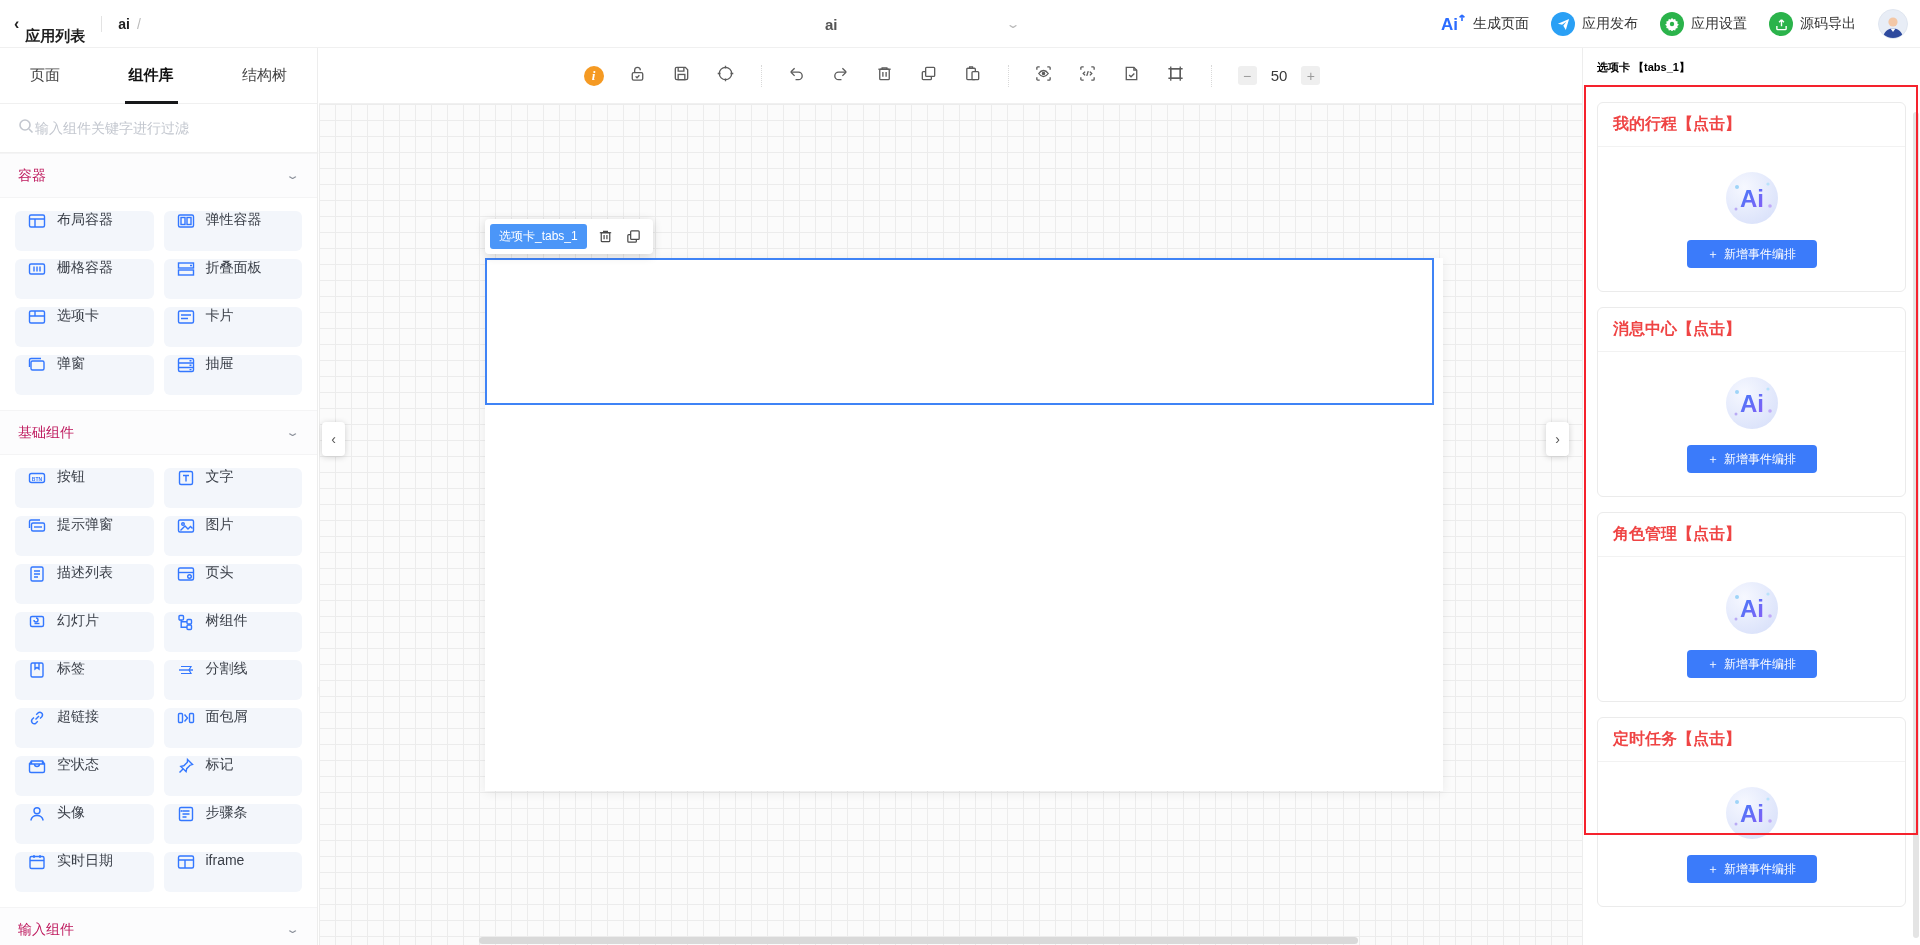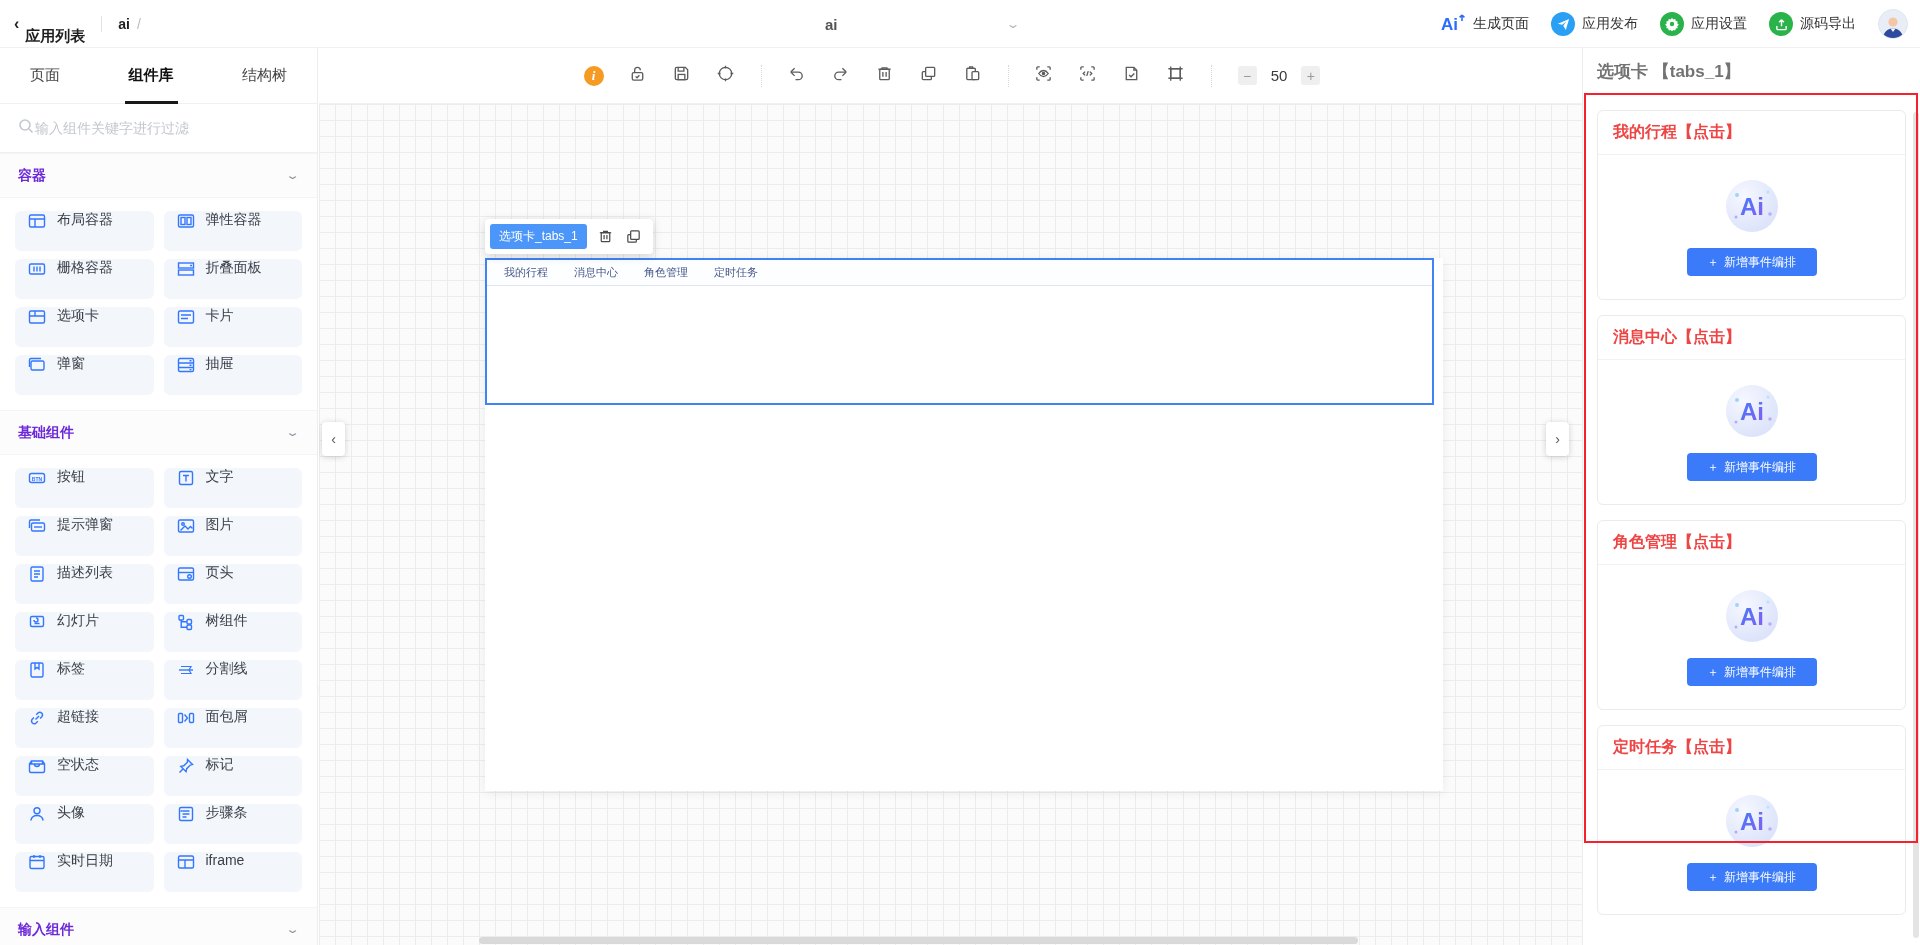--- a/index.html
+++ b/index.html
@@ -34,21 +34,21 @@
     padding:0 30px; border-bottom:1px solid #f0f0f0; }
   .lp-tab { position:relative; height:56px; display:flex; align-items:center; font-size:15px; color:#444; cursor:pointer; }
   .lp-tab.active { font-weight:bold; color:#111; }
   .lp-tab.active::after { content:""; position:absolute; left:-4px; right:-4px; bottom:0; height:3px; background:#17181a; }
   .lp-search { height:49px; display:flex; align-items:center; gap:1px; padding:0 18px; border-bottom:1px solid #f0f0f0; }
   .lp-search input { border:none; outline:none; flex:1; font-size:14px; color:#333;
     font-family:"Liberation Sans",sans-serif; }
   .lp-search input::placeholder { color:#c3c7cf; }
   .sec-head { height:45px; display:flex; align-items:center; justify-content:space-between;
     padding:0 20px 0 18px; background:#fcfcfd; border-bottom:1px solid #f4f4f5; border-top:1px solid #f4f4f5; cursor:pointer; }
-  .sec-head .t { font-size:14px; font-weight:bold; color:#6d28d9; }
+  .sec-head .t { font-size:14px; font-weight:normal; color:#be185d; }
   .sec-head .chev { color:#8a8f99; font-size:11px; transform:scaleX(1.6); }
   .sec-grid { display:grid; grid-template-columns:1fr 1fr; gap:8px 10px; padding:13px 15px 15px; }
   .comp-item { height:40px; background:#f3f6fb; border-radius:6px; display:flex; align-items:flex-start;
     gap:10px; padding-left:12px; cursor:grab; }
   .comp-item .lbl { font-size:14px; color:#3a3f48; }
   .comp-item svg { flex:0 0 auto; }
 
   
   .canvas-head { position:absolute; left:319px; top:48px; width:1263px; height:56px; background:#fff;
     border-bottom:1px solid #f0f0f0; display:flex; align-items:center; justify-content:center; gap:18px; }
@@ -84,21 +84,21 @@
 
   
   .right-panel { position:absolute; left:1582px; top:48px; width:338px; height:897px; background:#fff;
     border-left:1px solid #ededed; overflow:hidden; }
   .rp-tabs { height:56px; display:flex; align-items:center; justify-content:space-between;
     padding:0 22px; border-bottom:1px solid #f0f0f0; }
   .rp-tab { position:relative; height:56px; display:flex; align-items:center; font-size:15px; color:#444; cursor:pointer; }
   .rp-tab.active { font-weight:bold; color:#111; }
   .rp-tab.active::after { content:""; position:absolute; left:-6px; right:-6px; bottom:0; height:3px; background:#17181a; }
   .rp-body { padding:12px 14px 0; position:relative; }
-  .rp-title { font-size:17px; font-weight:bold; color:#737373; }
+  .rp-title { font-size:11px; font-weight:bold; color:#000000; }
   .cards { position:relative; margin-top:27px; display:flex; flex-direction:column; gap:15px; }
   .red-box { position:absolute; left:-13px; top:-17px; width:334px; height:750px;
     border:2px solid #f5222d; pointer-events:none; z-index:5; }
   .ev-card { background:#fff; border:1px solid #ebebeb; border-radius:6px; height:190px; overflow:hidden; }
   .ev-head { height:44px; display:flex; align-items:center; padding:0 15px; font-size:16px; font-weight:bold;
     color:#ef4444; border-bottom:1px solid #f2f2f2; }
   .ev-body { height:146px; display:flex; flex-direction:column; align-items:center; padding-top:24px; gap:11px; }
   .add-btn { height:28px; min-width:130px; padding:0 14px; background:#3b7bfa; color:#fff; border:none;
     border-radius:4px; font-size:12px; display:flex; align-items:center; justify-content:center; gap:5px;
     cursor:pointer; font-family:"Liberation Sans",sans-serif; }
@@ -509,26 +509,20 @@
             <path d="M7.5 7.5 v4.5 M10.5 7.5 v4.5"></path>
             </svg>
         </span>
         <span class="chip-icon">
           <svg width="17" height="17" viewBox="0 0 18 18" fill="none" stroke="#4a4a4a" stroke-width="1.3">
             <rect x="6" y="3" width="9" height="9" rx="1"></rect>
               <path d="M12 12 v2 a1 1 0 0 1 -1 1 H4 a1 1 0 0 1 -1 -1 V8 a1 1 0 0 1 1 -1 h2"></path>
             </svg>
         </span>
       </div>
-      <div class="sel-tabbar" id="sel-tabbar">
-          <span class="sel-tab">我的行程</span>
-          <span class="sel-tab">消息中心</span>
-          <span class="sel-tab">角色管理</span>
-          <span class="sel-tab">定时任务</span>
-        </div>
     </div>
   </div>
   <div class="handle" style="left:3px; top:318px;">‹</div>
   <div class="handle" style="left:1227px; top:318px;">›</div>
   <div class="hscroll"></div>
 </div>
 
 <div class="right-panel">
   <div class="rp-body">
     <div class="rp-title">选项卡 【tabs_1】</div>

